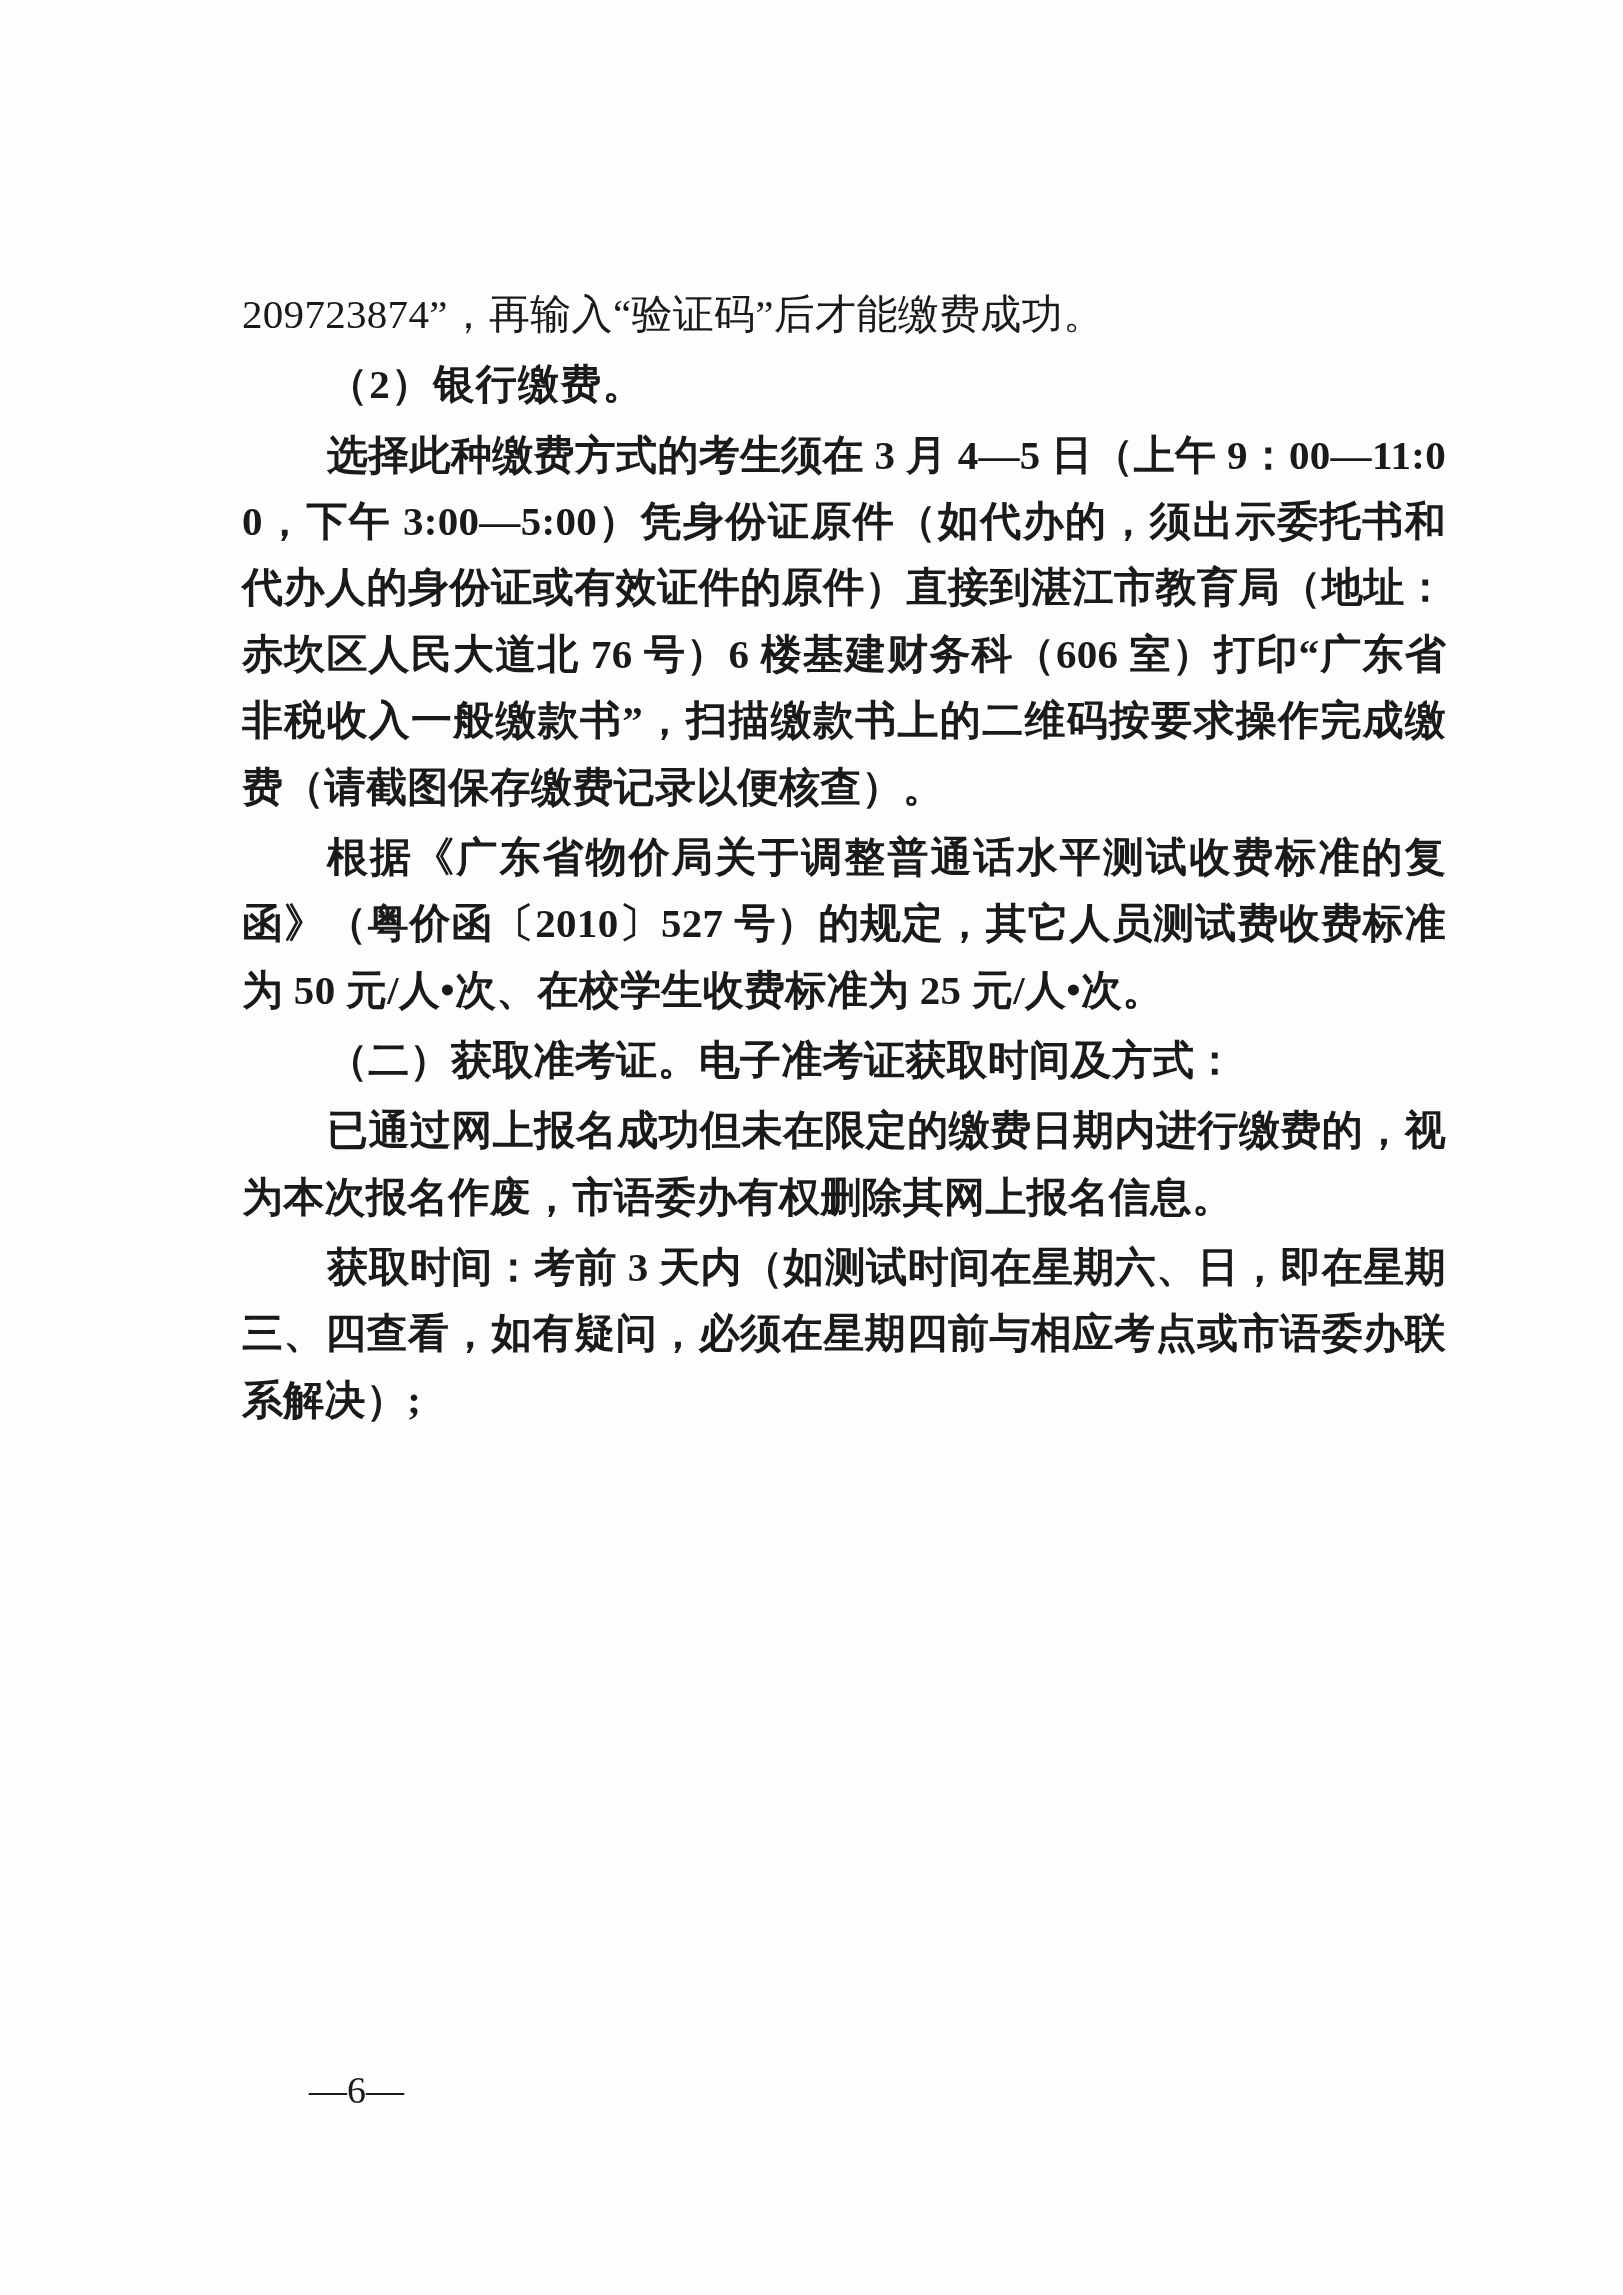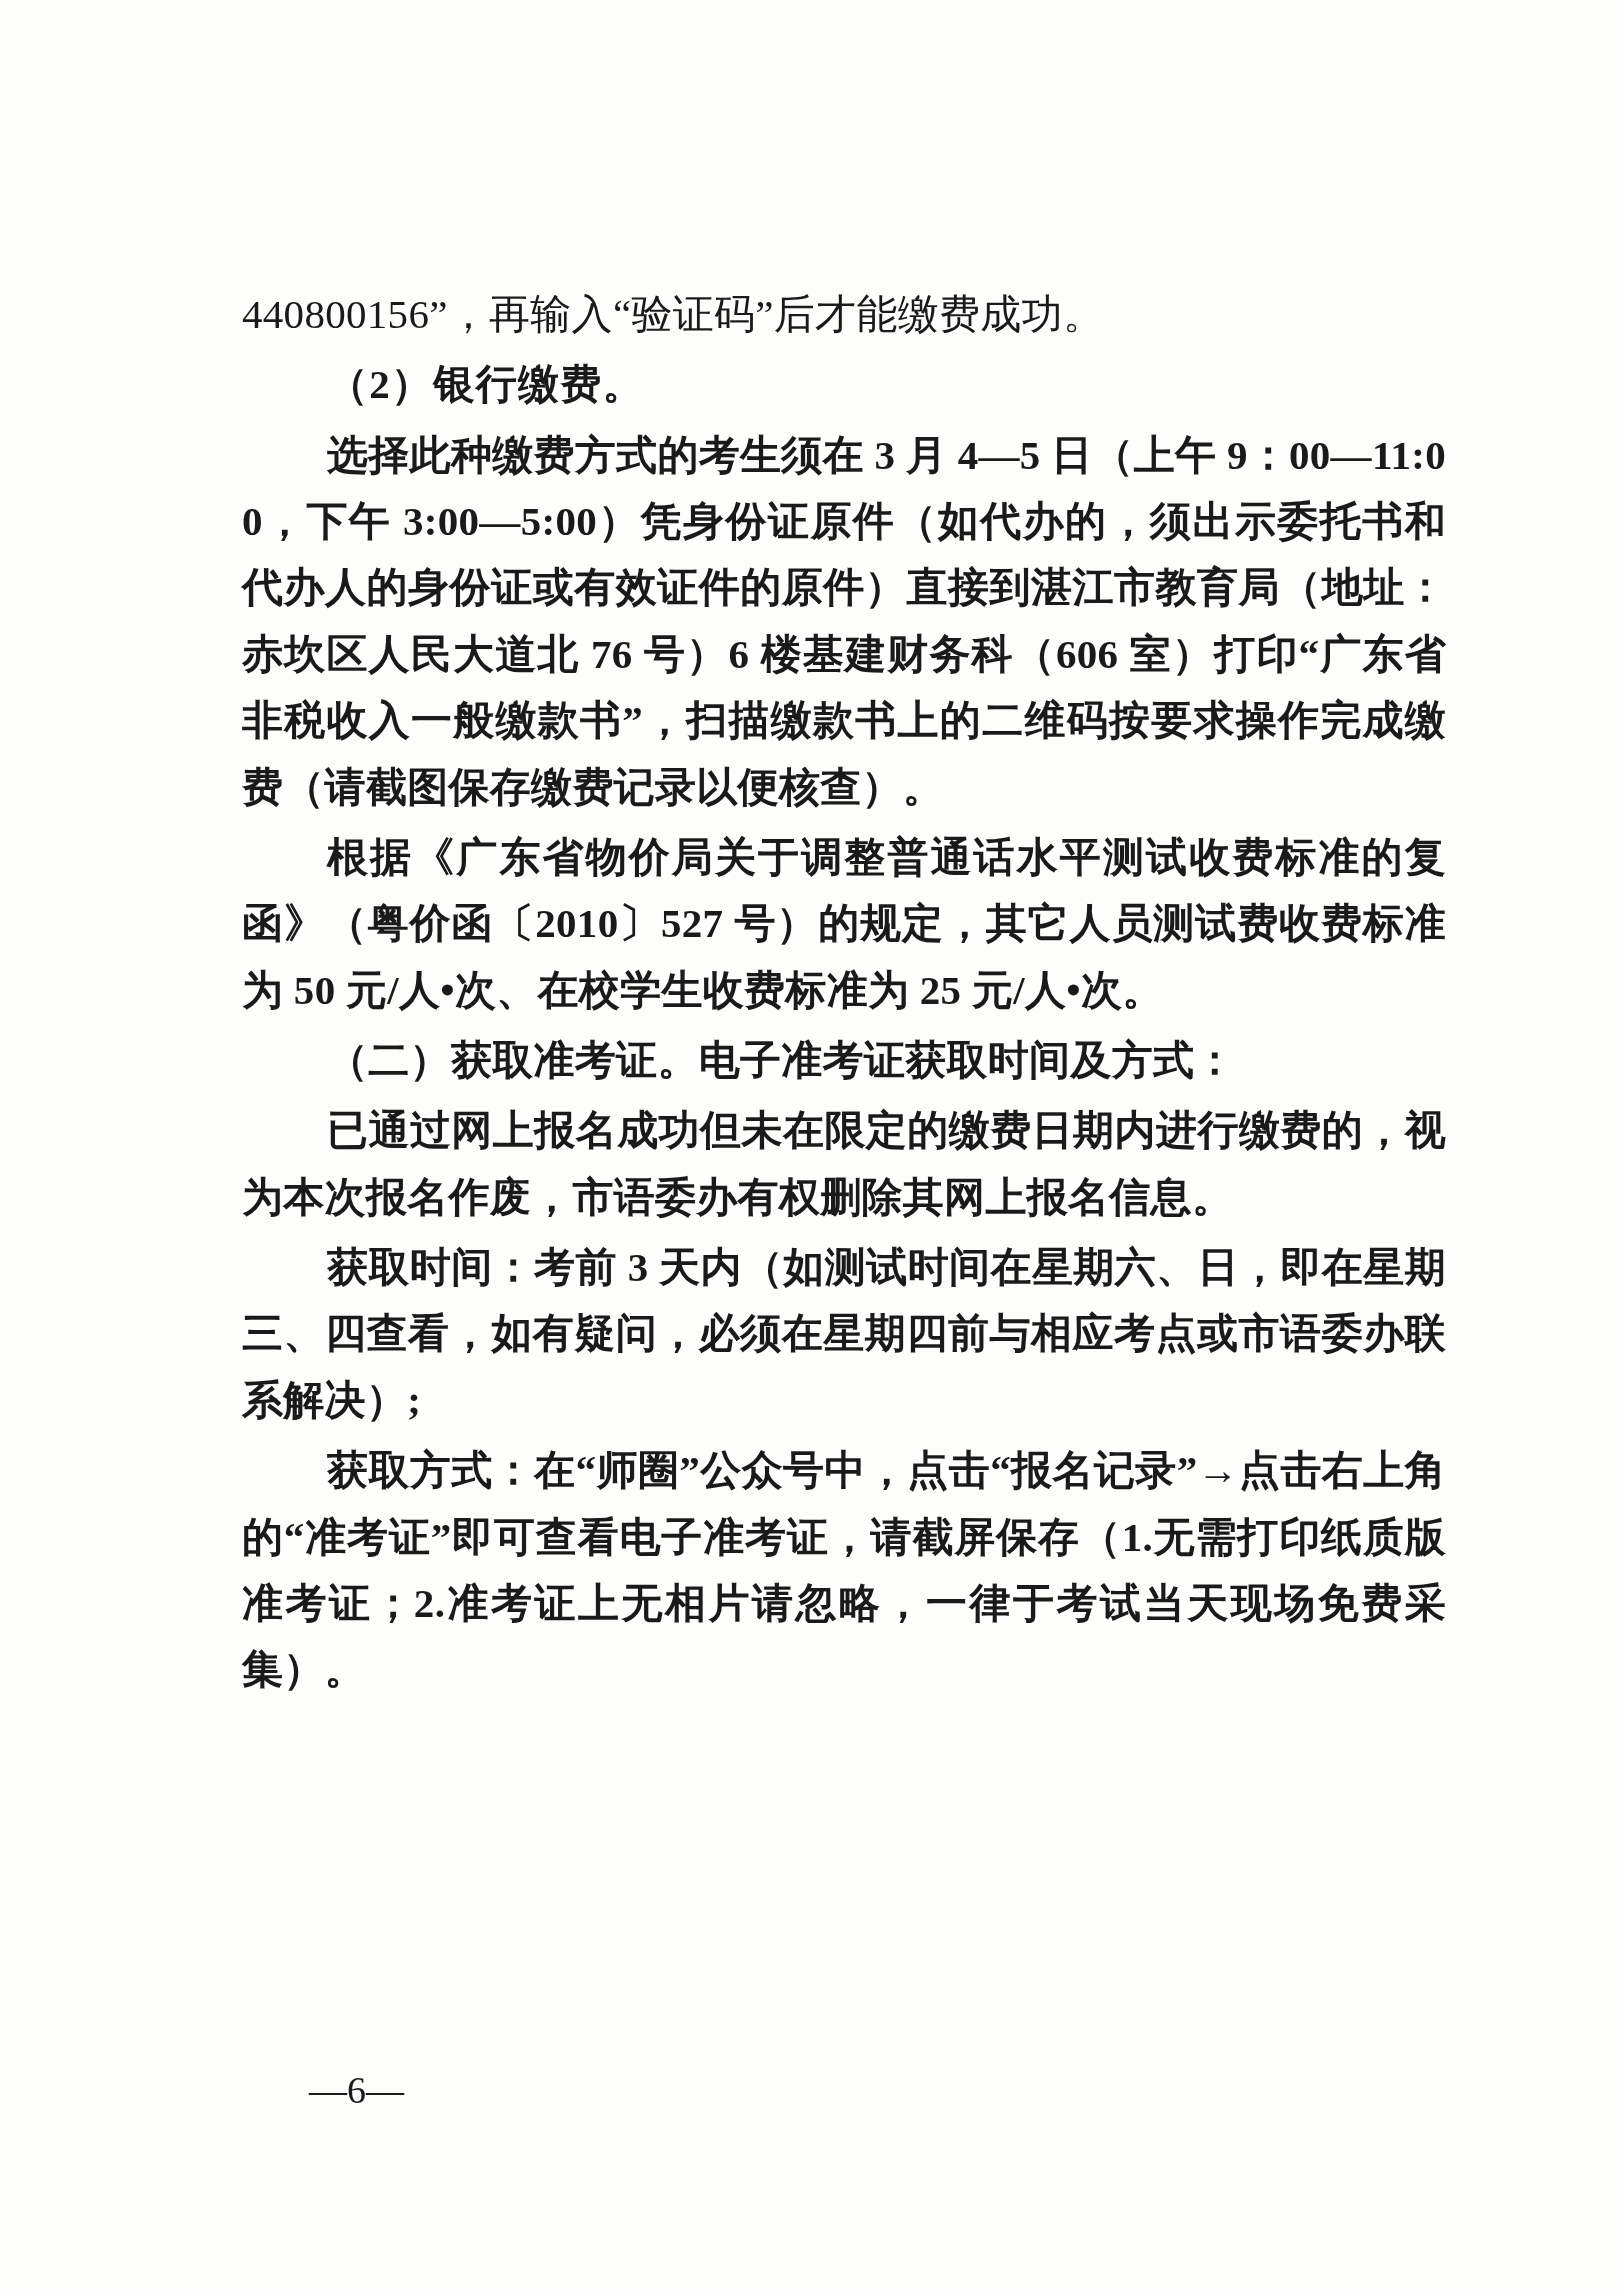--- a/index.html
+++ b/index.html
@@ -57,28 +57,27 @@
     display: inline-block;
     margin-left: -910px;
   }
 </style>
 </head>
 <body>
 
 <div class="page">
 
   <div class="content">
-    <p class="para noindent">440800156”，再输入“验证码”后才能缴费成功。</p>
+    <p class="para noindent">209723874”，再输入“验证码”后才能缴费成功。</p>
     <p class="para indent bold">（2）银行缴费。</p>
     <p class="para indent">选择此种缴费方式的考生须在 3 月 4—5 日（上午 9：00—11:00，下午 3:00—5:00）凭身份证原件（如代办的，须出示委托书和代办人的身份证或有效证件的原件）直接到湛江市教育局（地址：赤坎区人民大道北 76 号）6 楼基建财务科（606 室）打印“广东省非税收入一般缴款书”，扫描缴款书上的二维码按要求操作完成缴费（请截图保存缴费记录以便核查）。</p>
     <p class="para indent">根据《广东省物价局关于调整普通话水平测试收费标准的复函》（粤价函〔2010〕527 号）的规定，其它人员测试费收费标准为 50 元/人•次、在校学生收费标准为 25 元/人•次。</p>
     <p class="para indent">（二）获取准考证。电子准考证获取时间及方式：</p>
     <p class="para indent">已通过网上报名成功但未在限定的缴费日期内进行缴费的，视为本次报名作废，市语委办有权删除其网上报名信息。</p>
     <p class="para indent">获取时间：考前 3 天内（如测试时间在星期六、日，即在星期三、四查看，如有疑问，必须在星期四前与相应考点或市语委办联系解决）;</p>
-    <p class="para indent">获取方式：在“师圈”公众号中，点击“报名记录”→点击右上角的“准考证”即可查看电子准考证，请截屏保存（1.无需打印纸质版准考证；2.准考证上无相片请忽略，一律于考试当天现场免费采集）。</p>
   </div>
 
   <div class="footer">
     <span class="footer-inner">—6—</span>
   </div>
 
 </div>
 
 
 </body></html>

